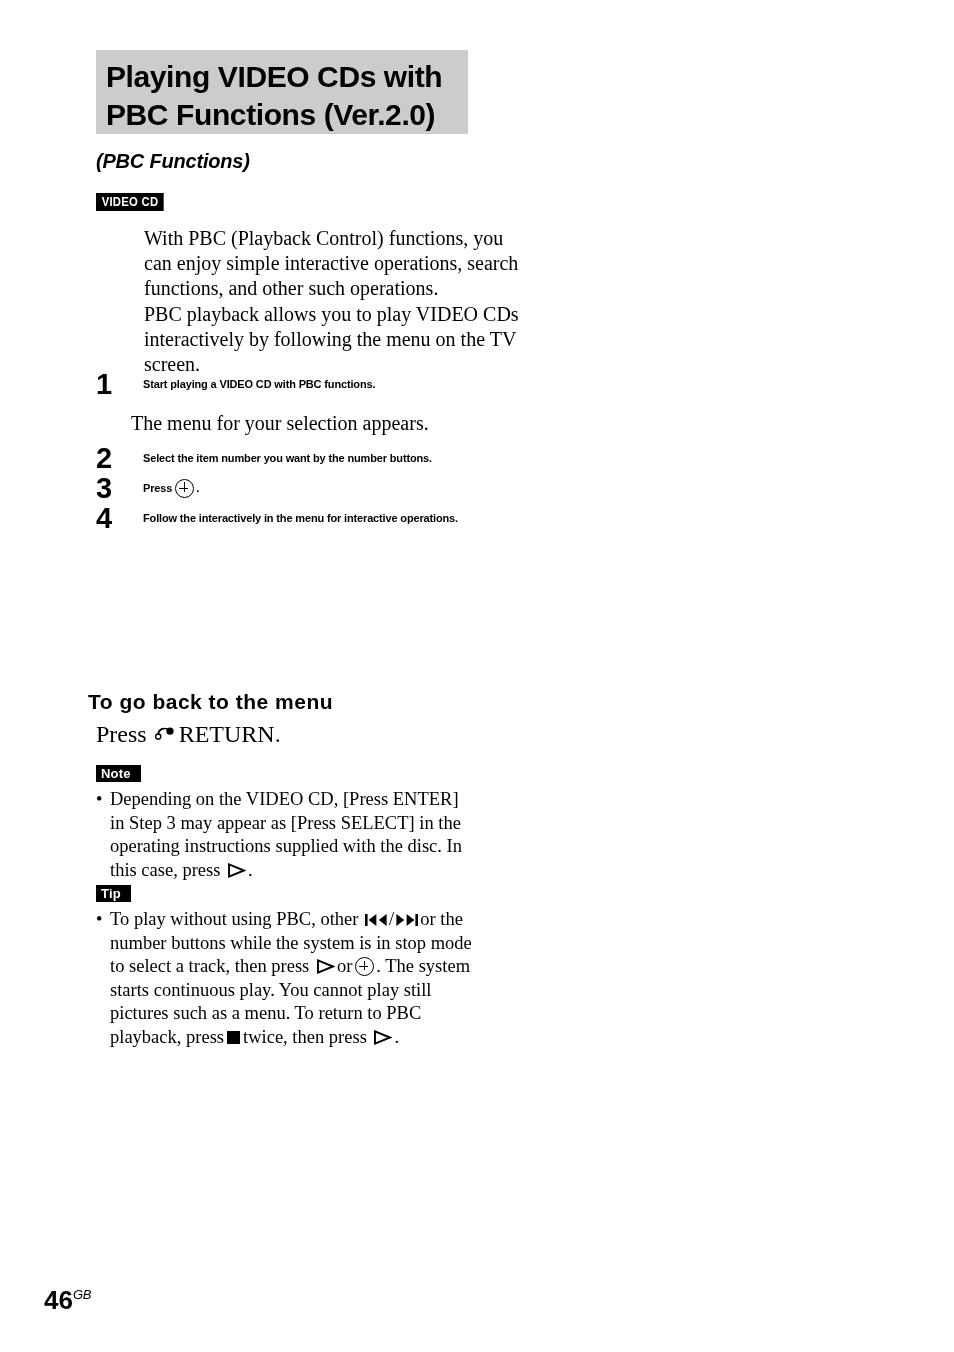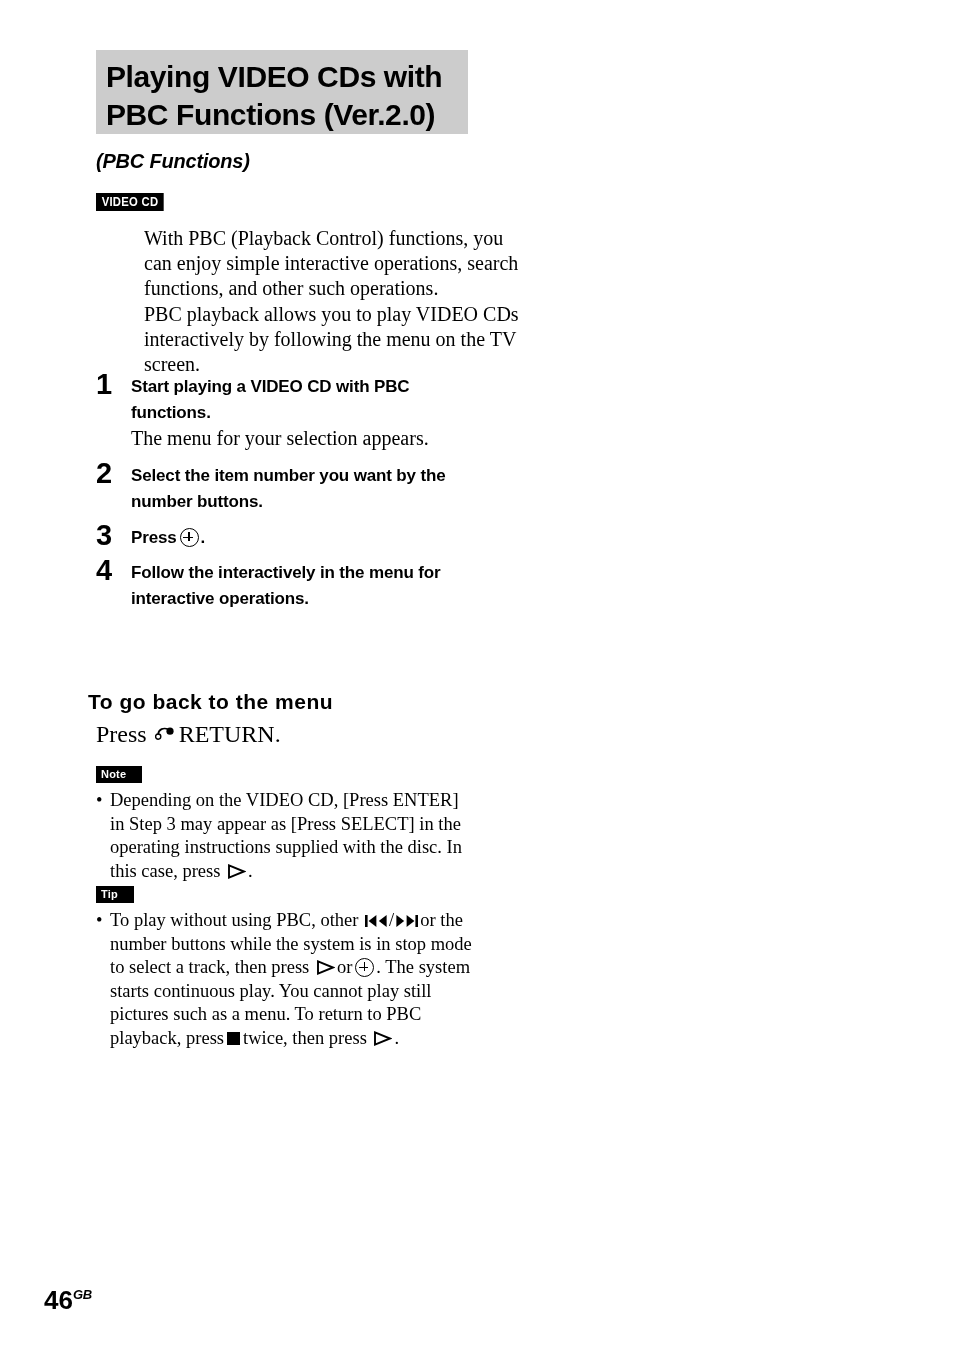--- a/index.html
+++ b/index.html
@@ -101,29 +101,30 @@
     left: 0;
     top: -4px;
     font-family: "Liberation Sans", sans-serif;
     font-weight: bold;
     font-size: 29px;
     line-height: 29px;
   }
   .step-head {
     font-family: "Liberation Sans", sans-serif;
     font-weight: bold;
-    font-size: 17px;
-    line-height: 26px;
+    font-size: 11px;
+    line-height: 20px;
     letter-spacing: -0.15px;
+    margin-left: 12px;
   }
   .step-body {
     font-family: "Liberation Serif", serif;
     font-size: 20px;
     line-height: 25.2px;
-    margin-top: 0;
+    margin-top: 17px;
   }
   .step-1 { margin-bottom: 12px; }
   .step-2 { margin-bottom: 10px; }
   .step-3 { margin-bottom: 9px; }
   .step-4 { margin-bottom: 0; }
 
   
   .section-head {
     position: absolute;
     left: 88px;
@@ -141,23 +142,23 @@
     line-height: 25px;
   }
 
   
   .callout-badge {
     display: inline-block;
     background: #000000;
     color: #ffffff;
     font-family: "Liberation Sans", sans-serif;
     font-weight: bold;
-    font-size: 11px;
+    font-size: 13px;
     line-height: 11px;
-    padding: 3px 16px 3px 5px;
+    padding: 3px 10px 3px 5px;
     letter-spacing: 0.2px;
   }
   .note-block {
     position: absolute;
     left: 96px;
     top: 764px;
     width: 380px;
   }
   .tip-block {
     position: absolute;
@@ -184,21 +185,21 @@
     left: 44px;
     top: 1282px;
     font-family: "Liberation Sans", sans-serif;
     font-weight: bold;
     font-size: 26px;
     line-height: 26px;
   }
   .footer sup {
     font-family: "Liberation Sans", sans-serif;
     font-style: italic;
-    font-weight: bold;
+    font-weight: normal;
     font-size: 13px;
     vertical-align: super;
     letter-spacing: -0.2px;
   }
 
   
   .ico {
     display: inline-block;
     vertical-align: middle;
     position: relative;

